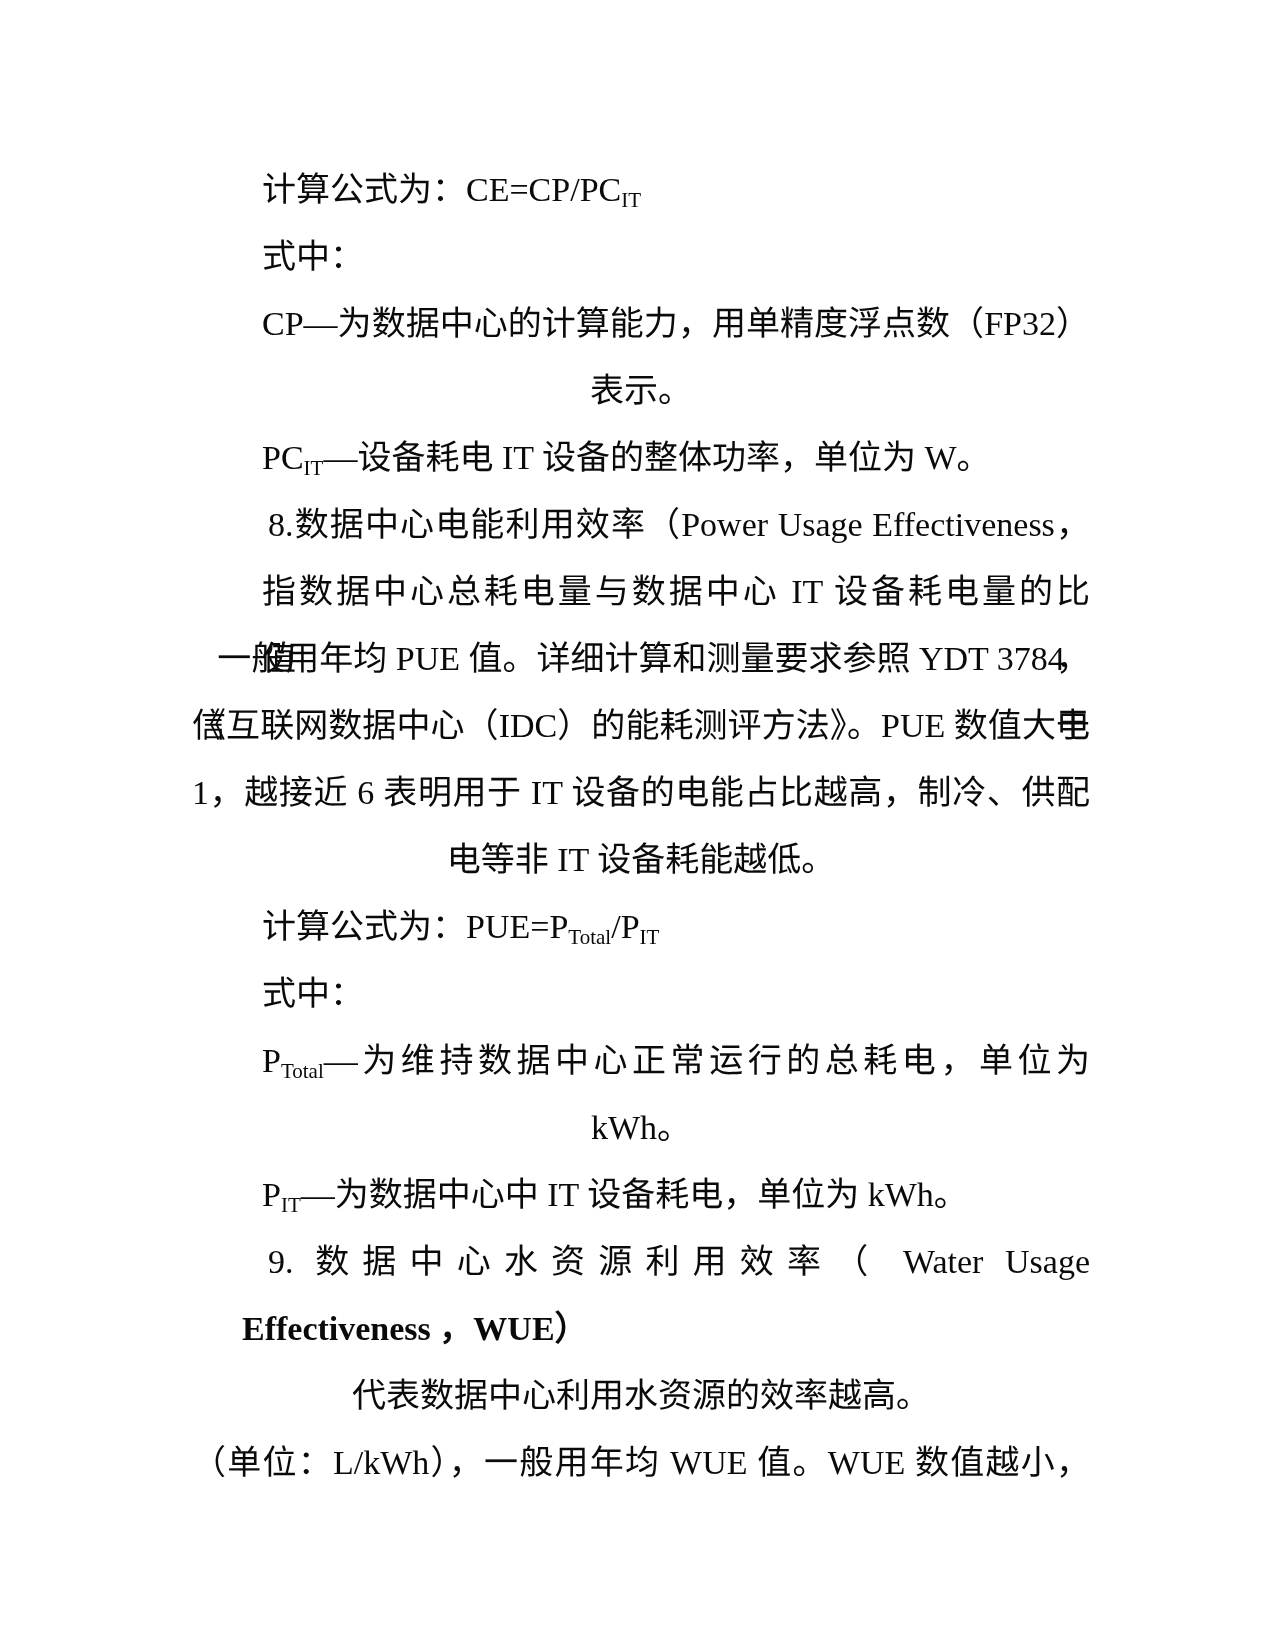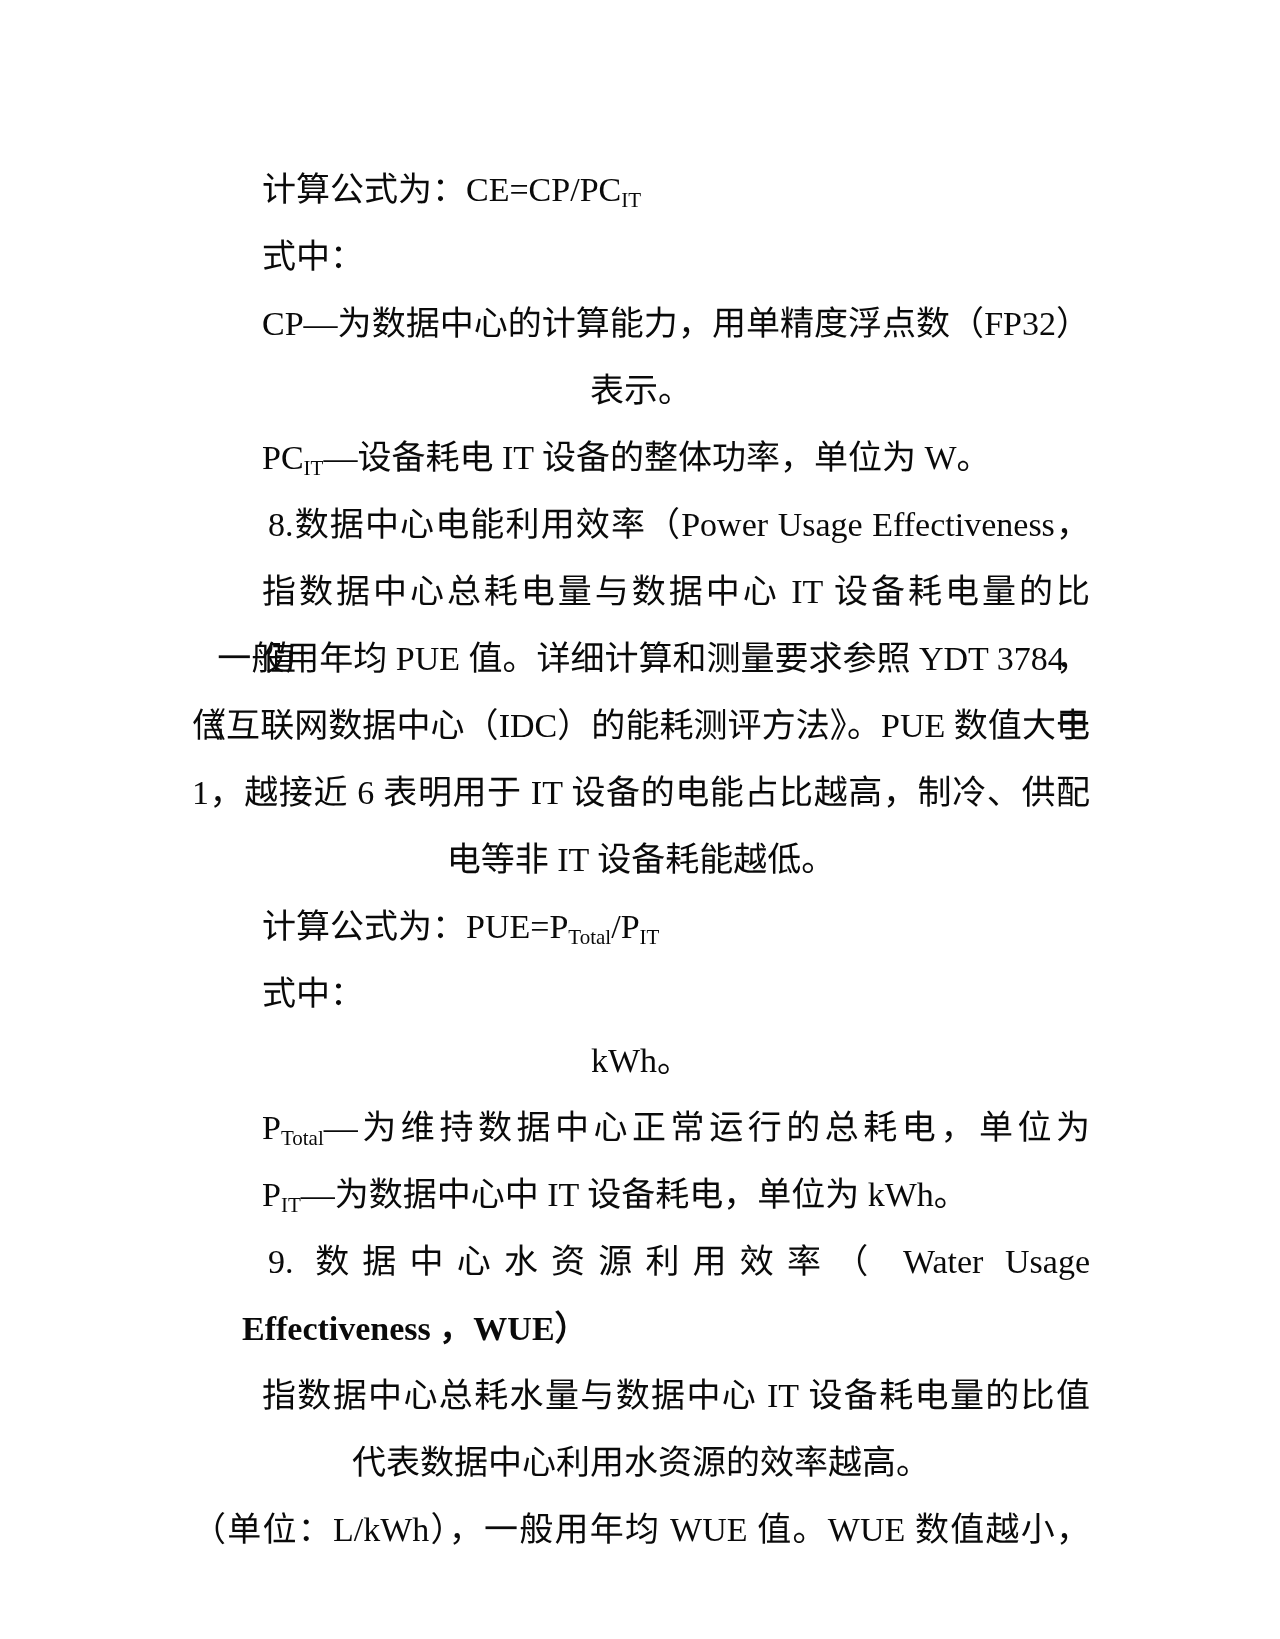--- a/index.html
+++ b/index.html
@@ -71,22 +71,21 @@
       <div class="line body-cont"><span class="seg">表示。</span></div>
       <div class="line body-first"><span class="seg">PC</span><span class="seg sub">IT</span><span class="seg">—设备耗电 IT 设备的整体功率，单位为 W。</span></div>
       <div class="line heading-first justify"><span class="seg">8.数据中心电能利用效率（Power Usage Effectiveness，</span></div>
       <div class="line body-first justify"><span class="seg">指数据中心总耗电量与数据中心 IT 设备耗电量的比值，</span></div>
       <div class="line body-cont justify"><span class="seg">一般用年均 PUE 值。详细计算和测量要求参照 YDT 3784《电</span></div>
       <div class="line body-cont justify"><span class="seg">信互联网数据中心（IDC）的能耗测评方法》。PUE 数值大于</span></div>
       <div class="line body-cont justify"><span class="seg">1，越接近 6 表明用于 IT 设备的电能占比越高，制冷、供配</span></div>
       <div class="line body-cont"><span class="seg">电等非 IT 设备耗能越低。</span></div>
       <div class="line body-first"><span class="seg">计算公式为：PUE=P</span><span class="seg sub">Total</span><span class="seg">/P</span><span class="seg sub">IT</span></div>
       <div class="line body-first"><span class="seg">式中：</span></div>
+      <div class="line body-first justify"><span class="seg">P</span><span class="seg sub">Total</span><span class="seg">—为维持数据中心正常运行的总耗电，单位为</span></div>
       <div class="line body-cont"><span class="seg">kWh。</span></div>
-      <div class="line body-first justify"><span class="seg">P</span><span class="seg sub">Total</span><span class="seg">—为维持数据中心正常运行的总耗电，单位为</span></div>
       <div class="line body-first"><span class="seg">P</span><span class="seg sub">IT</span><span class="seg">—为数据中心中 IT 设备耗电，单位为 kWh。</span></div>
       <div class="line heading-first justify"><span class="seg">9. 数据中心水资源利用效率（ Water Usage</span></div>
       <div class="line heading-cont"><span class="seg">Effectiveness ，WUE）</span></div>
-      <div class="line body-first justify"><span class="seg">指数据中心总耗水量与数据中心 IT 设备耗电量的比值</span></div>
       <div class="line body-cont"><span class="seg">代表数据中心利用水资源的效率越高。</span></div>
       <div class="line body-cont justify"><span class="seg">（单位：L/kWh），一般用年均 WUE 值。WUE 数值越小，</span></div>
     </div>
 </div>
 
 </body></html>

